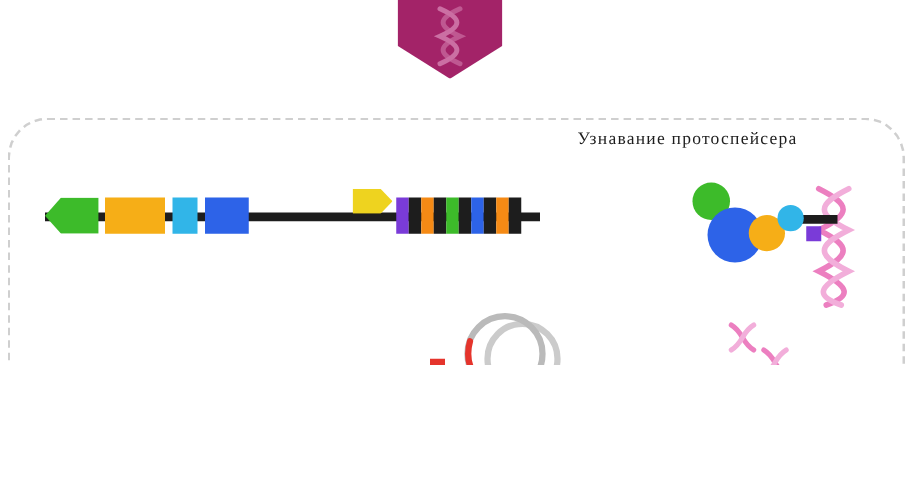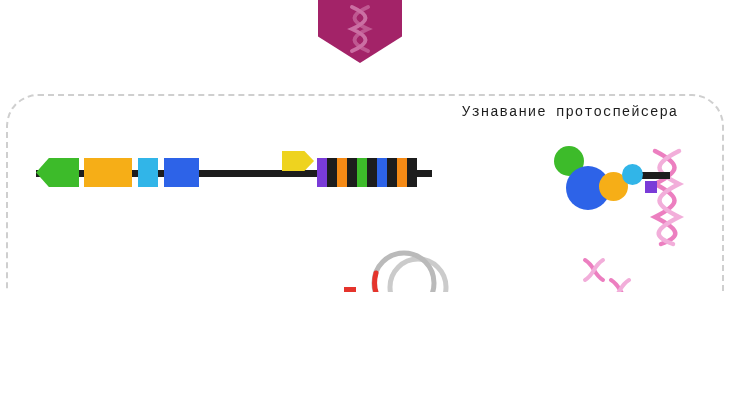--- a/index.html
+++ b/index.html
@@ -1,17 +1,17 @@
 <!DOCTYPE html>
 <html style="--green: #3dbb2a; --blue: #2d63e8; --orange: #f6ae17; --yellow: #eed31f; --cyan: #31b5e8; --purple: #7a3bd8; --pink: #ec7fc0; --pink-light: #f2aeda; --red: #e5342c; --magenta: #a32368; --magenta-light: #cb6fa3; --gray: #bababa; --dark: #1d1d1d; --panel-border: #cfcfcf;"><head>
 <meta charset="utf-8">
 <style>
   html,body{margin:0;padding:0;background:#fff;}
   .canvas{position:relative;width:734px;height:292px;background:#ffffff;overflow:hidden;
-          font-family:Liberation Mono, monospace;text-align:center;}
+          font-family:Liberation Serif, serif;text-align:center;}
   .label{position:absolute;font-size:14px;font-weight:500;letter-spacing:1px;color:var(--dark);white-space:nowrap;}
   .badge{position:absolute;left:318px;top:0;width:84px;height:63px;background:var(--magenta);
          clip-path:polygon(0 0,100% 0,100% 58%,50% 100%,0 58%);
          display:flex;justify-content:center;align-items:flex-start;}
   .panel{position:absolute;left:6px;top:94px;width:718px;height:380px;box-sizing:border-box;
          border:2px dashed var(--panel-border);border-radius:32px;}
   .gene{position:absolute;}
   .arrow-left{clip-path:polygon(100% 0,30% 0,0 50%,30% 100%,100% 100%);}
   .arrow-right{clip-path:polygon(0 0,70% 0,100% 50%,70% 100%,0 100%);}
   .array{position:absolute;display:flex;}

